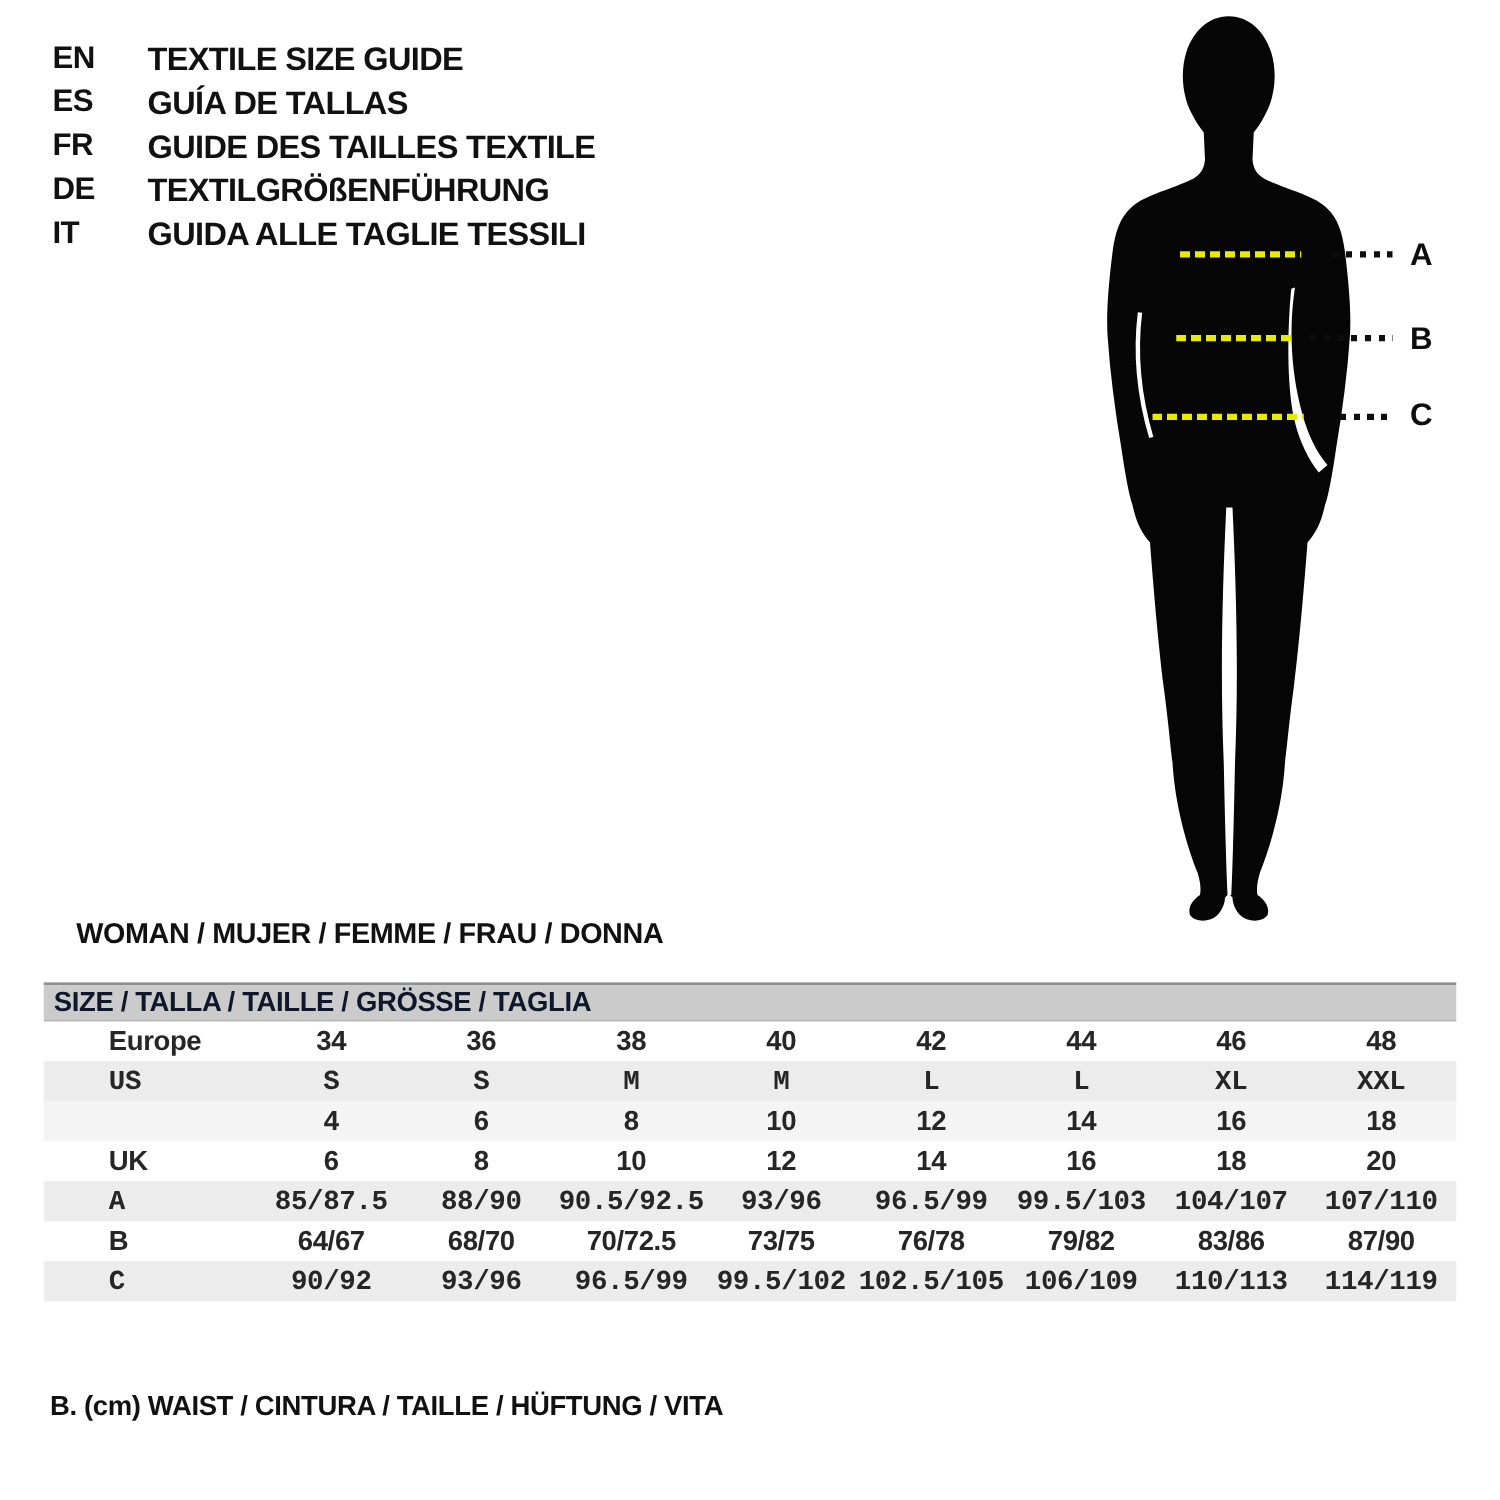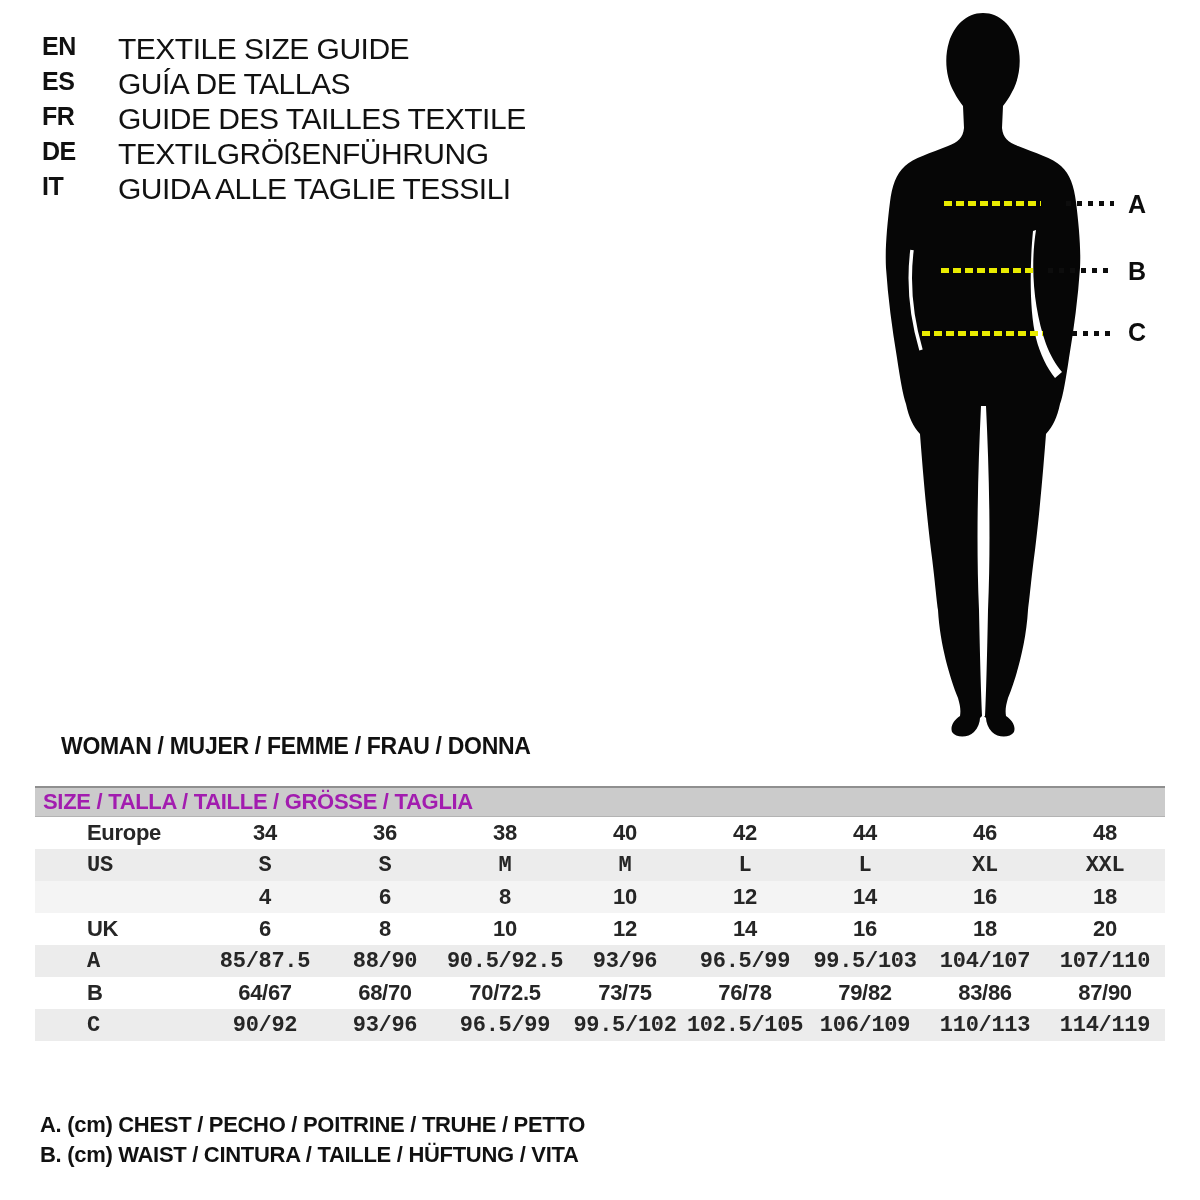--- a/index.html
+++ b/index.html
@@ -4,21 +4,21 @@
 <style>
   html,body{margin:0;padding:0;background:#fff;}
   .canvas{
     position:relative;width:1200px;height:1200px;background:#ffffff;overflow:hidden;
     font-family:"Liberation Sans", sans-serif;color:#111;
   }
   
   .lang-list{position:absolute;left:42px;top:32px;}
   .lang-row{display:flex;height:35px;}
   .lang-code{width:76px;font-size:25px;font-weight:bold;letter-spacing:-0.5px;}
-  .lang-title{font-size:30px;font-weight:normal;letter-spacing:-0.5px;white-space:nowrap;}
+  .lang-title{font-size:26px;font-weight:bold;letter-spacing:-0.5px;white-space:nowrap;}
   
   .figure-svg{position:absolute;left:860px;top:10px;}
   .dash{position:absolute;height:5px;}
   .dash-yellow{background:repeating-linear-gradient(90deg,#e8eb00 0 8px,transparent 8px 12px);}
   .dash-black{background:repeating-linear-gradient(90deg,#0d0d0d 0 5px,transparent 5px 11px);}
   .dash-a{left:944px;top:201px;width:97px;}
   .dash-b{left:941px;top:268px;width:95px;}
   .dash-c{left:922px;top:331px;width:121px;}
   .lead-a{left:1066px;top:201px;width:48px;}
   .lead-b{left:1048px;top:268px;width:66px;}
@@ -27,21 +27,21 @@
   .label-a{left:1128px;top:190px;}
   .label-b{left:1128px;top:257px;}
   .label-c{left:1128px;top:318px;}
   
   .section-title{position:absolute;left:40px;top:733px;font-size:23px;font-weight:bold;letter-spacing:-0.3px;margin-left:21px;}
   
   .size-table{position:absolute;left:35px;top:786px;width:1130px;}
   .thead{
     height:28px;line-height:28px;background:#cbcbcb;border-top:2px solid #8f8f8f;
     border-bottom:1px solid #b3b3b3;padding-left:8px;font-size:22px;font-weight:bold;
-    color:#a21caf;letter-spacing:-0.3px;
+    color:#0f172a;letter-spacing:-0.3px;
   }
   .trow{display:grid;grid-template-columns:170px repeat(8,1fr);height:32px;align-items:center;}
   .shade-dark{background:#ececec;font-family:Liberation Mono, monospace;}
   .shade-light{background:#f4f4f4;}
   .cell{font-size:22px;font-weight:bold;color:#262626;letter-spacing:-0.3px;}
   .label-cell{padding-left:8px;text-align:left;margin-left:44px;}
   .value-cell{text-align:center;}
   
   .legend{position:absolute;left:40px;top:1110px;}
   .legend-line{height:30px;line-height:30px;font-size:22px;font-weight:bold;letter-spacing:-0.3px;white-space:nowrap;}
@@ -219,17 +219,16 @@
           <div class="cell value-cell">99.5/102</div>
           <div class="cell value-cell">102.5/105</div>
           <div class="cell value-cell">106/109</div>
           <div class="cell value-cell">110/113</div>
           <div class="cell value-cell">114/119</div>
         </div>
       </div>
   </div>
 
   <div class="legend">
-      <div class="legend-line">A. (cm) CHEST / PECHO / POITRINE / TRUHE / PETTO</div>
       <div class="legend-line">B. (cm) WAIST / CINTURA / TAILLE / HÜFTUNG / VITA</div>
     </div>
 
 </div>
 
 </body></html>

